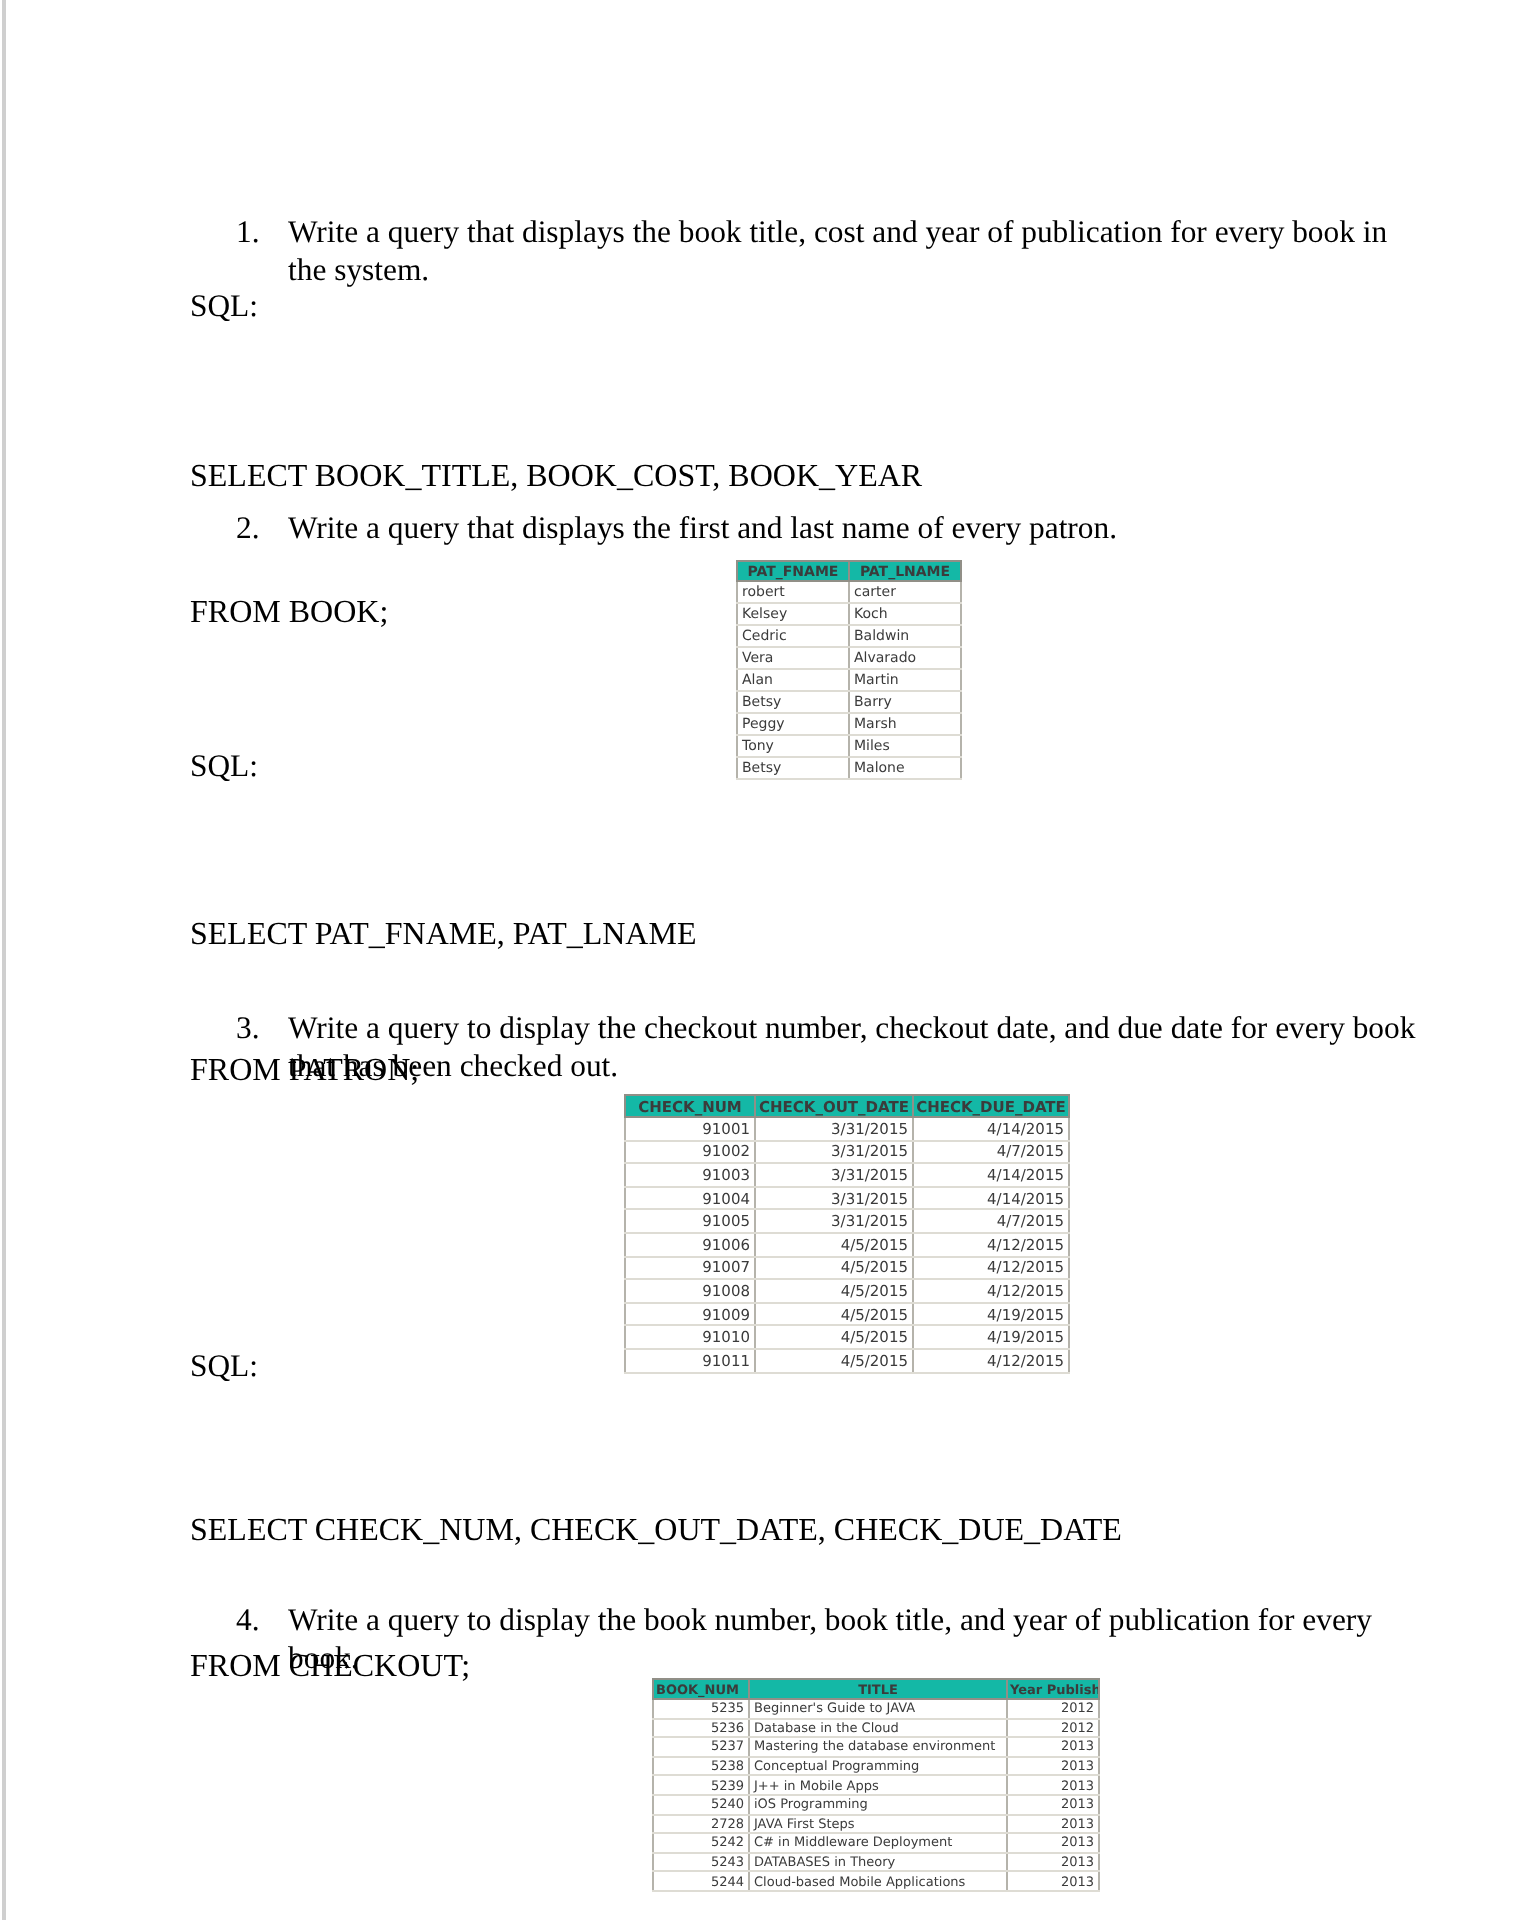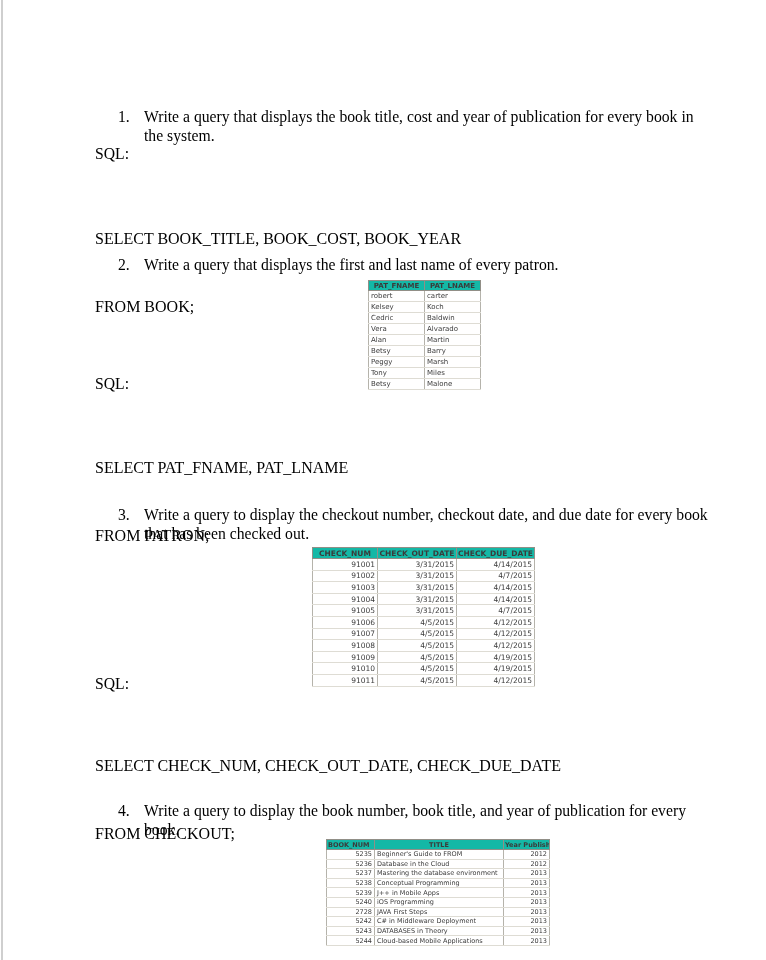--- a/index.html
+++ b/index.html
@@ -256,21 +256,21 @@
       <thead>
         <tr>
           <th>BOOK_NUM</th>
           <th>TITLE</th>
           <th>Year Published</th>
         </tr>
       </thead>
       <tbody>
         <tr>
           <td>5235</td>
-          <td>Beginner's Guide to FROM</td>
+          <td>Beginner's Guide to JAVA</td>
           <td>2012</td>
         </tr>
         <tr>
           <td>5236</td>
           <td>Database in the Cloud</td>
           <td>2012</td>
         </tr>
         <tr>
           <td>5237</td>
           <td>Mastering the database environment</td>

